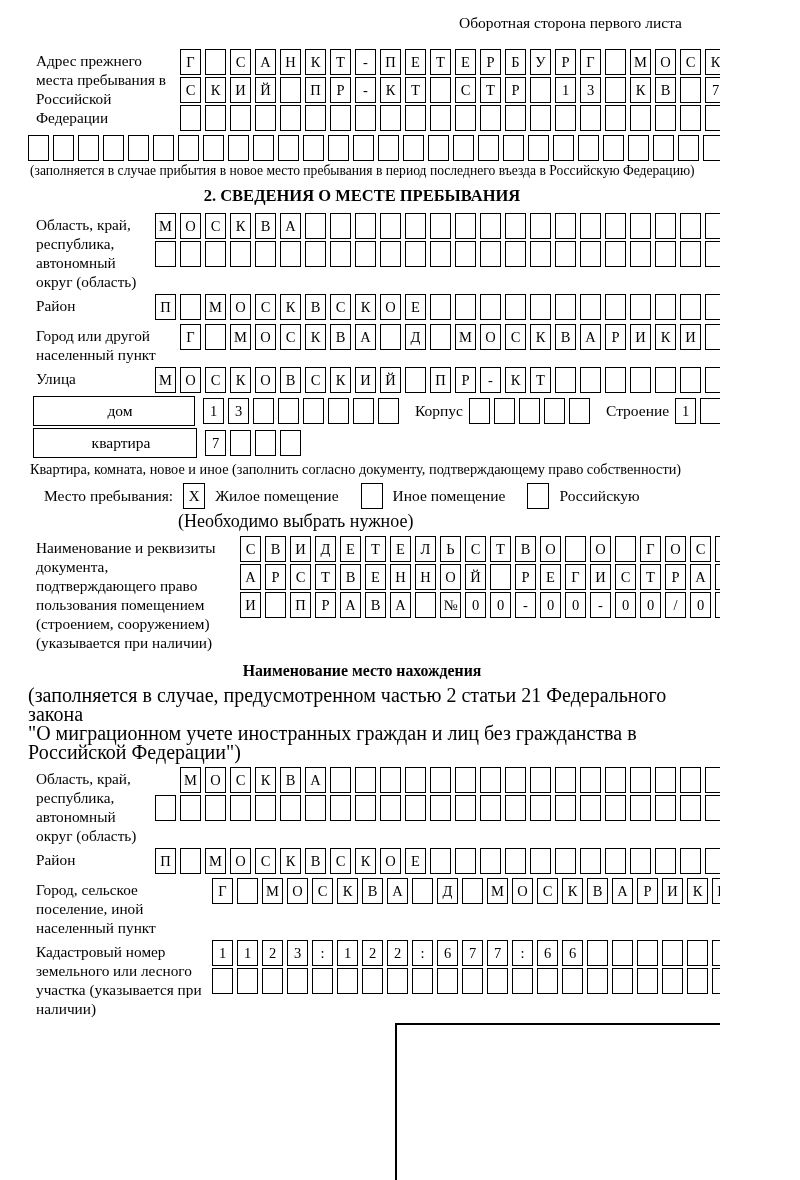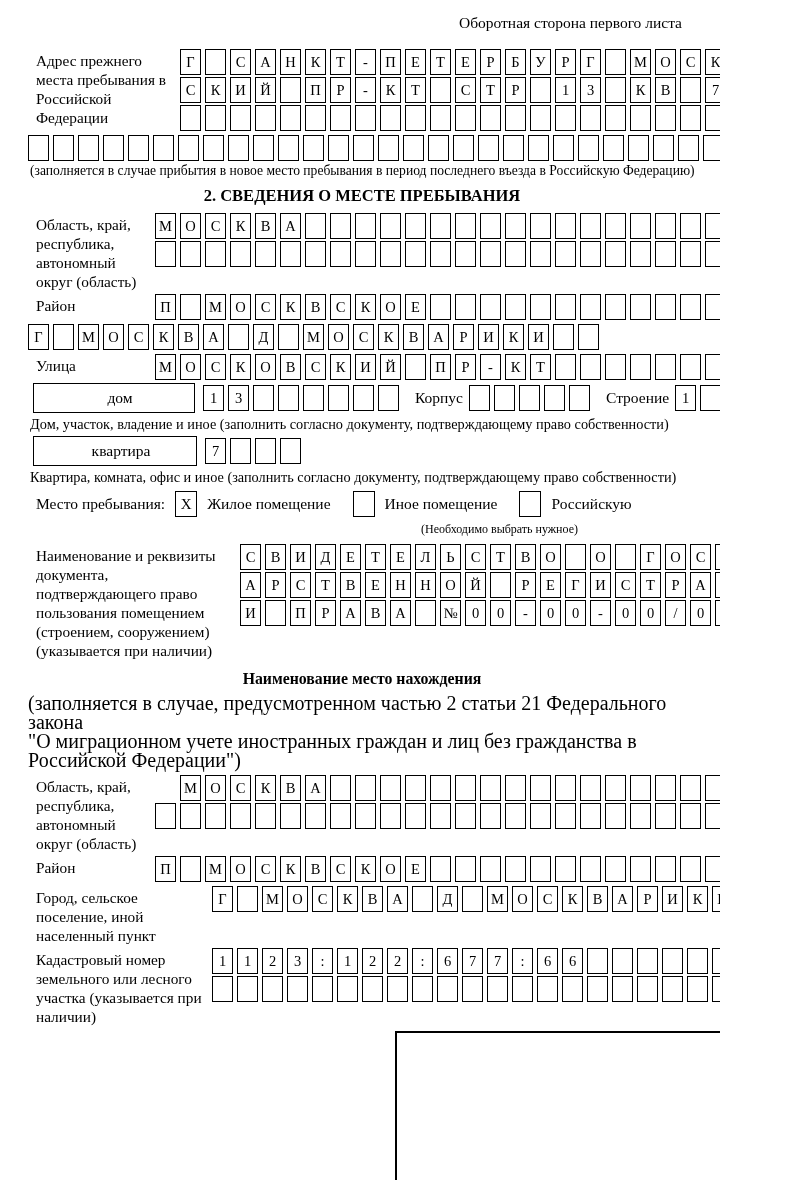--- a/index.html
+++ b/index.html
@@ -21,36 +21,36 @@
   .boxrow{display:flex;height:28px;align-items:center;flex:0 0 auto;}
   .cell{
     width:21px;height:26px;border:1.7px solid #000;box-sizing:border-box;
     display:flex;align-items:center;justify-content:center;
     font-size:14.5px;margin-right:4px;flex:0 0 auto;background:#fff;
   }
   .indent25{margin-left:25px;}
 
   .caption{font-size:14.3px;margin:0 0 3px 2px;line-height:18px;}
   .caption.center{font-size:13.6px;}
-  .caption.choose{text-align:right;width:400px;margin-left:150px;font-size:12px;}
+  .caption.choose{text-align:left;width:400px;margin-left:150px;font-size:18px;}
 
   .sec-title{text-align:center;font-weight:bold;font-size:16.5px;margin:6px 0 6px;}
   .fact-title{text-align:center;font-weight:bold;font-size:15.8px;margin:10px 0 6px;}
   .fact-note{text-align:left;font-size:20px;line-height:19px;}
   .fact-note.last{margin-bottom:4px;}
 
   .dom-row{display:flex;align-items:center;margin:2px 0 2px;height:30px;}
   .bigbox{
     border:1.7px solid #000;height:30px;box-sizing:border-box;
     display:flex;align-items:center;justify-content:center;font-size:15.5px;flex:0 0 auto;
   }
   .ml5{margin-left:5px;padding-left:12px;} .ml8{margin-left:8px;}
   .inline-lbl{font-size:15.5px;margin:0 6px 0 12px;flex:0 0 auto;}
 
-  .check-row{display:flex;align-items:center;margin:4px 0 2px;padding-left:8px;height:28px;}
+  .check-row{display:flex;align-items:center;margin:4px 8px 2px;padding-left:8px;height:28px;}
   .check-label{font-size:15.5px;margin-right:10px;}
   .check-opt{font-size:15.5px;margin:0 22px 0 10px;}
   .checkbox{
     width:22px;height:26px;border:1.7px solid #000;box-sizing:border-box;
     display:flex;align-items:center;justify-content:center;font-size:15px;flex:0 0 auto;
   }
 
   .doc-block{margin-top:5px;}
 
   .stamp-wrap{margin-left:367px;width:366px;margin-top:5px;}
@@ -263,20 +263,21 @@
         <span class="cell"></span>
         <span class="cell"></span>
         <span class="cell"></span>
         <span class="cell"></span>
         <span class="cell"></span>
         <span class="cell"></span>
       </div>
   </div>
 
   <div class="frow">
+    <div class="lbl w152">Город или другой населенный пункт</div>
     <div class="boxrow">
         <span class="cell">Г</span>
         <span class="cell"></span>
         <span class="cell">М</span>
         <span class="cell">О</span>
         <span class="cell">С</span>
         <span class="cell">К</span>
         <span class="cell">В</span>
         <span class="cell">А</span>
         <span class="cell"></span>
@@ -348,32 +349,31 @@
         <span class="cell"></span>
       </div>
     <span class="inline-lbl">Строение</span>
     <div class="boxrow">
         <span class="cell">1</span>
         <span class="cell"></span>
         <span class="cell"></span>
         <span class="cell"></span>
       </div>
   </div>
-  <div class="caption">Дом, участок, владение и иное (заполнить согласно документу, подтверждающему право собственности)</div>
 
   <div class="dom-row">
     <div class="bigbox ml5" style="width:164px;">квартира</div>
     <div class="boxrow ml8">
         <span class="cell">7</span>
         <span class="cell"></span>
         <span class="cell"></span>
         <span class="cell"></span>
       </div>
   </div>
-  <div class="caption">Квартира, комната, офис и иное (заполнить согласно документу, подтверждающему право собственности)</div>
+  <div class="caption">Квартира, комната, новое и иное (заполнить согласно документу, подтверждающему право собственности)</div>
 
   <div class="check-row">
     <span class="check-label">Место пребывания:</span>
     <span class="checkbox">X</span>
     <span class="check-opt">Жилое помещение</span>
     <span class="checkbox"></span>
     <span class="check-opt">Иное помещение</span>
     <span class="checkbox"></span>
     <span class="check-opt">Российскую</span>
   </div>

